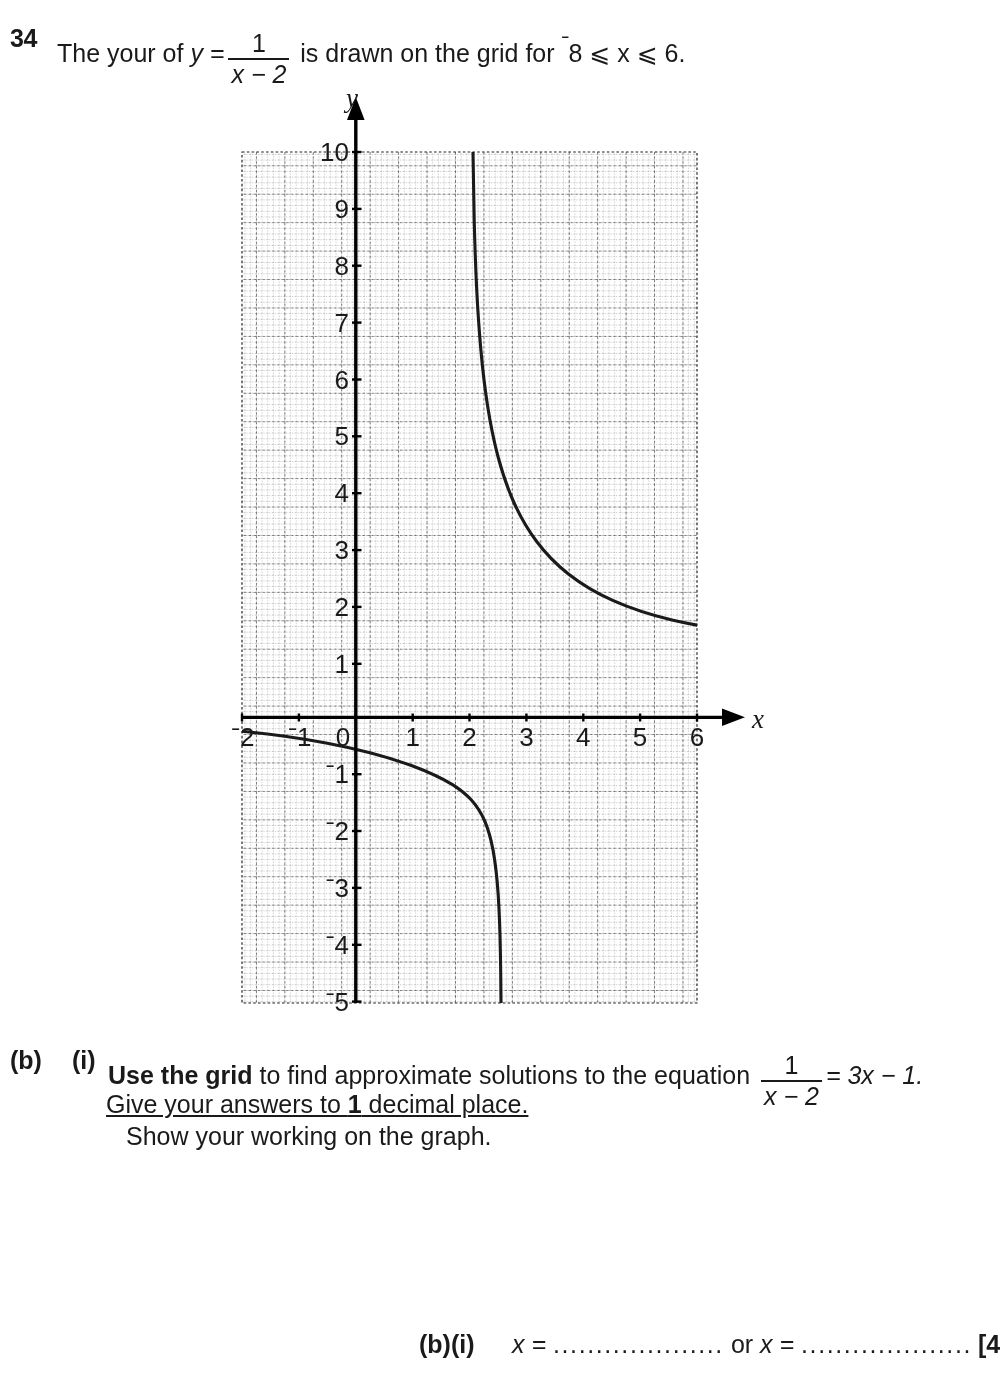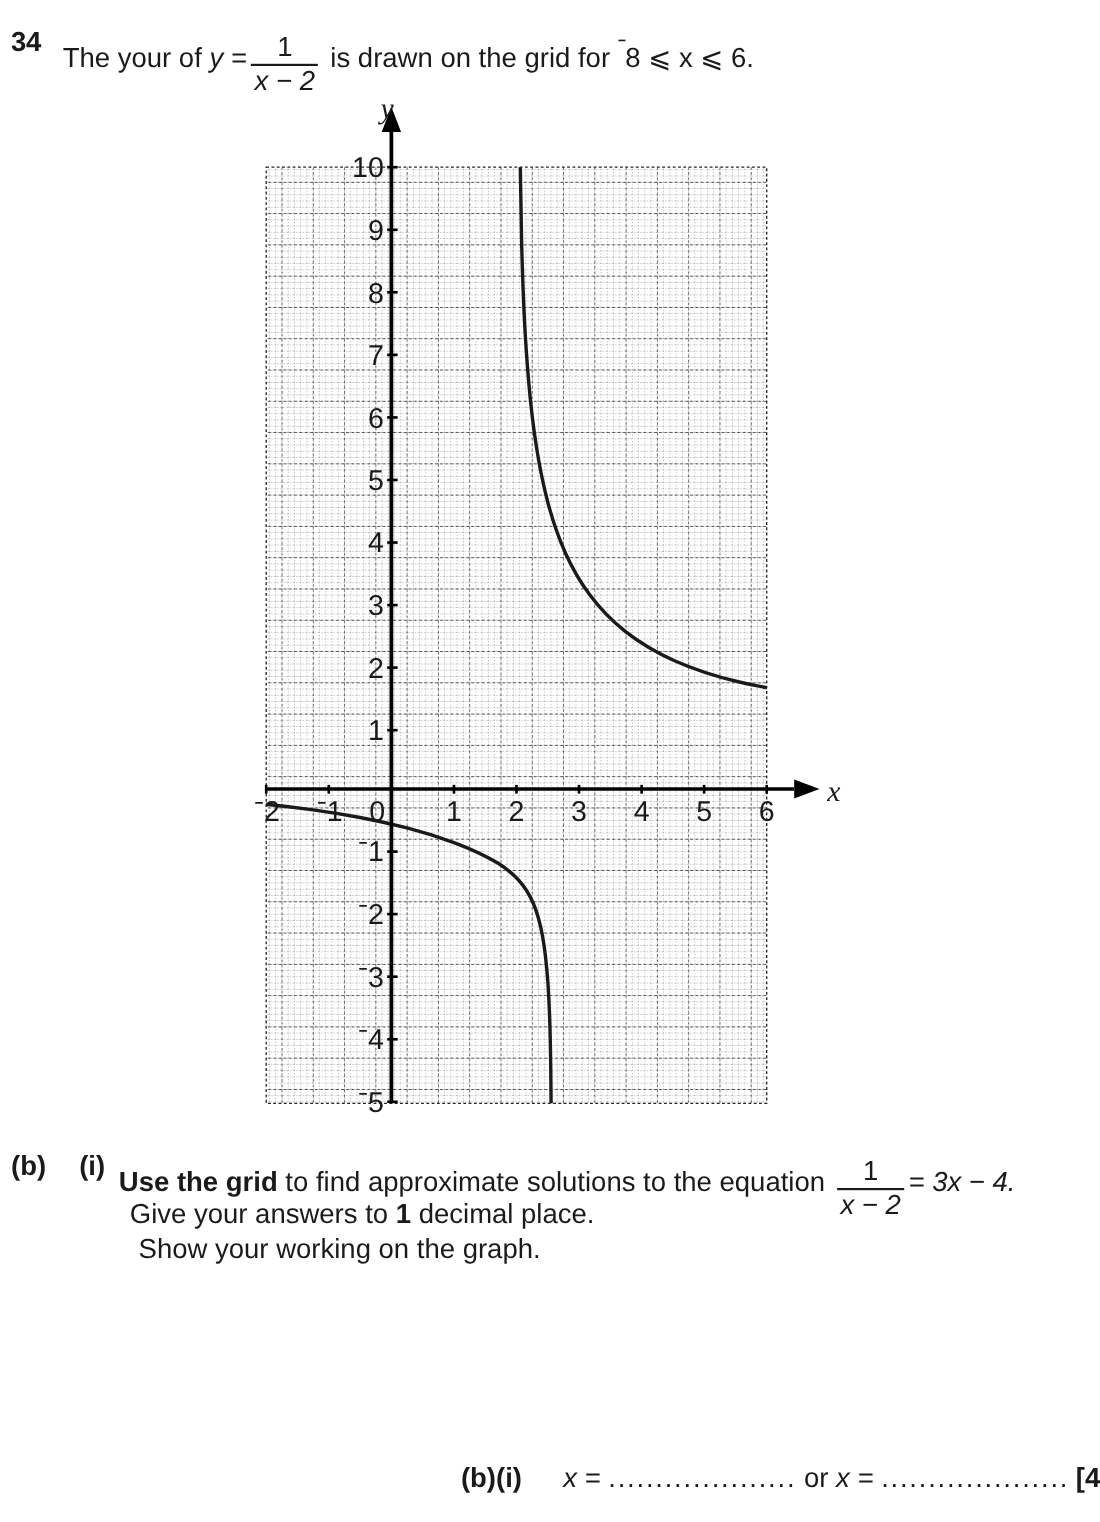--- a/index.html
+++ b/index.html
@@ -112,24 +112,25 @@
   }
   .pb-line1 {
     position: absolute;
     left: 98px;
     top: 14px;
     font-size: 25px;
     white-space: nowrap;
   }
   .pb-line2 {
     position: absolute;
-    left: 108px;
+    left: 96px;
     top: 58px;
     font-size: 25px;
     white-space: nowrap;
+    text-decoration: underline;
   }
   .pb-line3 {
     position: absolute;
     left: 116px;
     top: 90px;
     font-size: 25px;
     white-space: nowrap;
   }
   .bold { font-weight: bold; }
 
@@ -295,21 +296,21 @@
     </g>
 
     <text x="352" y="27" font-family="Liberation Serif, serif" font-size="27" font-style="italic" fill="#1a1a1a" text-anchor="middle">y</text>
     <text x="752" y="648" font-family="Liberation Serif, serif" font-size="27" font-style="italic" fill="#1a1a1a" text-anchor="start">x</text>
   </svg>
 </div>
 
 <div id="part-b">
   <span class="pb-label">(b)</span>
   <span class="pi-label">(i)</span>
-  <span class="pb-line1"><span class="bold">Use the grid</span><span> to find approximate solutions to the equation </span><span class="frac"><span class="num">1</span><span class="bar"></span><span class="den ital">x − 2</span></span><span class="ital">= 3x − 4.</span></span>
+  <span class="pb-line1"><span class="bold">Use the grid</span><span> to find approximate solutions to the equation </span><span class="frac"><span class="num">1</span><span class="bar"></span><span class="den ital">x − 2</span></span><span class="ital">= 3x − 1.</span></span>
   <span class="pb-line2"><span>Give your answers to </span><span class="bold">1</span><span> decimal place.</span></span>
   <span class="pb-line3">Show your working on the graph.</span>
 </div>
 
 <div id="answer-line">
   <span class="ans-tag">(b)(i)</span>
   <span class="ans-body"><span class="ital">x =</span> <span class="dots">....................</span> <span>or</span> <span class="ital">x =</span> <span class="dots">....................</span><span class="marks">[4]</span></span>
 </div>
 
 </body></html>

